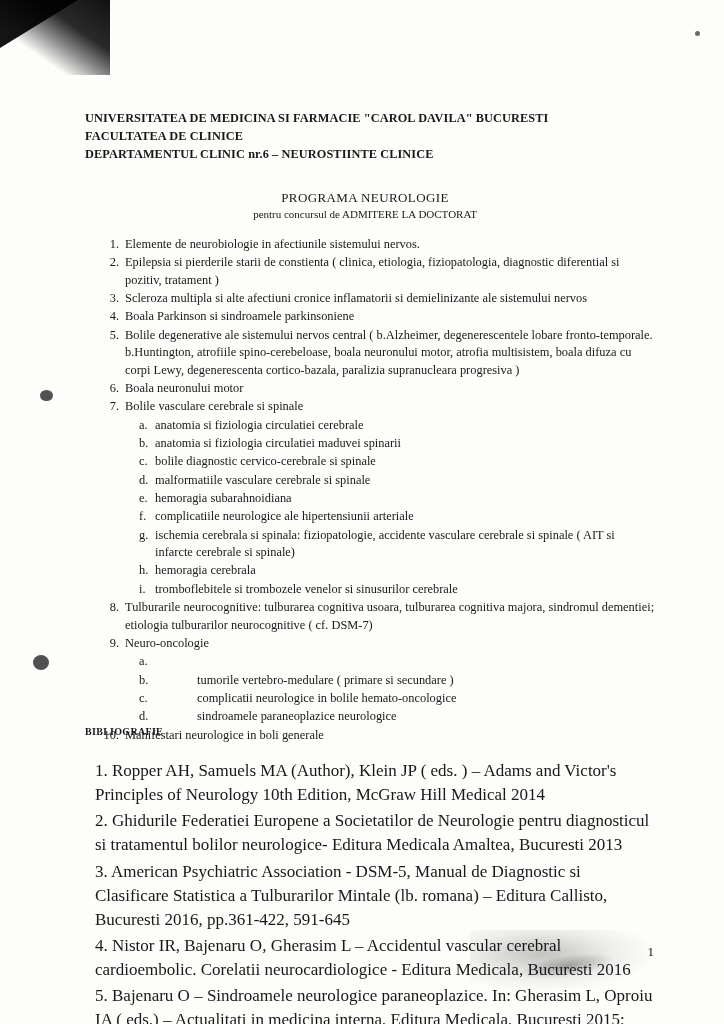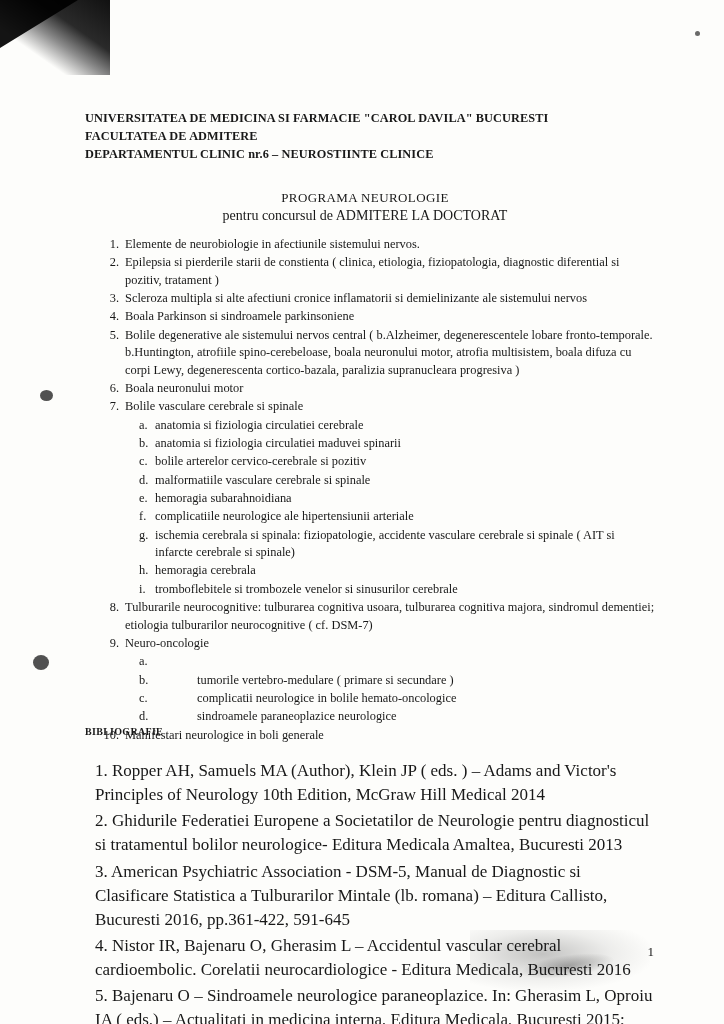--- a/index.html
+++ b/index.html
@@ -91,21 +91,21 @@
 
   .title-block {
     position: absolute;
     left: 85px;
     top: 190px;
     width: 560px;
     text-align: center;
     font-weight: normal;
   }
   .title-main { font-size: 13px; letter-spacing: .4px; }
-  .title-sub  { font-size: 14px; margin-top: 2px; }
+  .title-sub  { font-size: 11px; margin-top: 2px; }
 
   .body-list {
     position: absolute;
     left: 95px;
     top: 236px;
     width: 560px;
     font-size: 12.4px;
     line-height: 1.40;
   }
 
@@ -180,21 +180,21 @@
   <div class="speck s1"></div>
   <div class="speck s2"></div>
   <div class="speck s3"></div>
   <div class="smudge"></div>
   <div class="smudge2"></div>
 
   <div class="content">
 
     <div class="header-block">
       <div class="ln">UNIVERSITATEA DE MEDICINA SI FARMACIE "CAROL DAVILA" BUCURESTI</div>
-      <div class="ln">FACULTATEA DE ADMITERE</div>
+      <div class="ln">FACULTATEA DE CLINICE</div>
       <div class="ln">DEPARTAMENTUL CLINIC nr.6 – NEUROSTIINTE CLINICE</div>
     </div>
 
     <div class="title-block">
       <div class="title-main">PROGRAMA NEUROLOGIE</div>
       <div class="title-sub">pentru concursul de ADMITERE LA DOCTORAT</div>
     </div>
 
     <div class="body-list">
         <div class="li">
@@ -229,21 +229,21 @@
           <div class="sub-li">
             <span class="lt">a.</span>
             <span class="stxt">anatomia si fiziologia circulatiei cerebrale</span>
           </div>
           <div class="sub-li">
             <span class="lt">b.</span>
             <span class="stxt">anatomia si fiziologia circulatiei maduvei spinarii</span>
           </div>
           <div class="sub-li">
             <span class="lt">c.</span>
-            <span class="stxt">bolile arterelor cervico-cerebrale si pozitiv</span>
+            <span class="stxt">bolile diagnostic cervico-cerebrale si spinale</span>
           </div>
           <div class="sub-li">
             <span class="lt">d.</span>
             <span class="stxt">malformatiile vasculare cerebrale si spinale</span>
           </div>
           <div class="sub-li">
             <span class="lt">e.</span>
             <span class="stxt">hemoragia subarahnoidiana</span>
           </div>
           <div class="sub-li">

